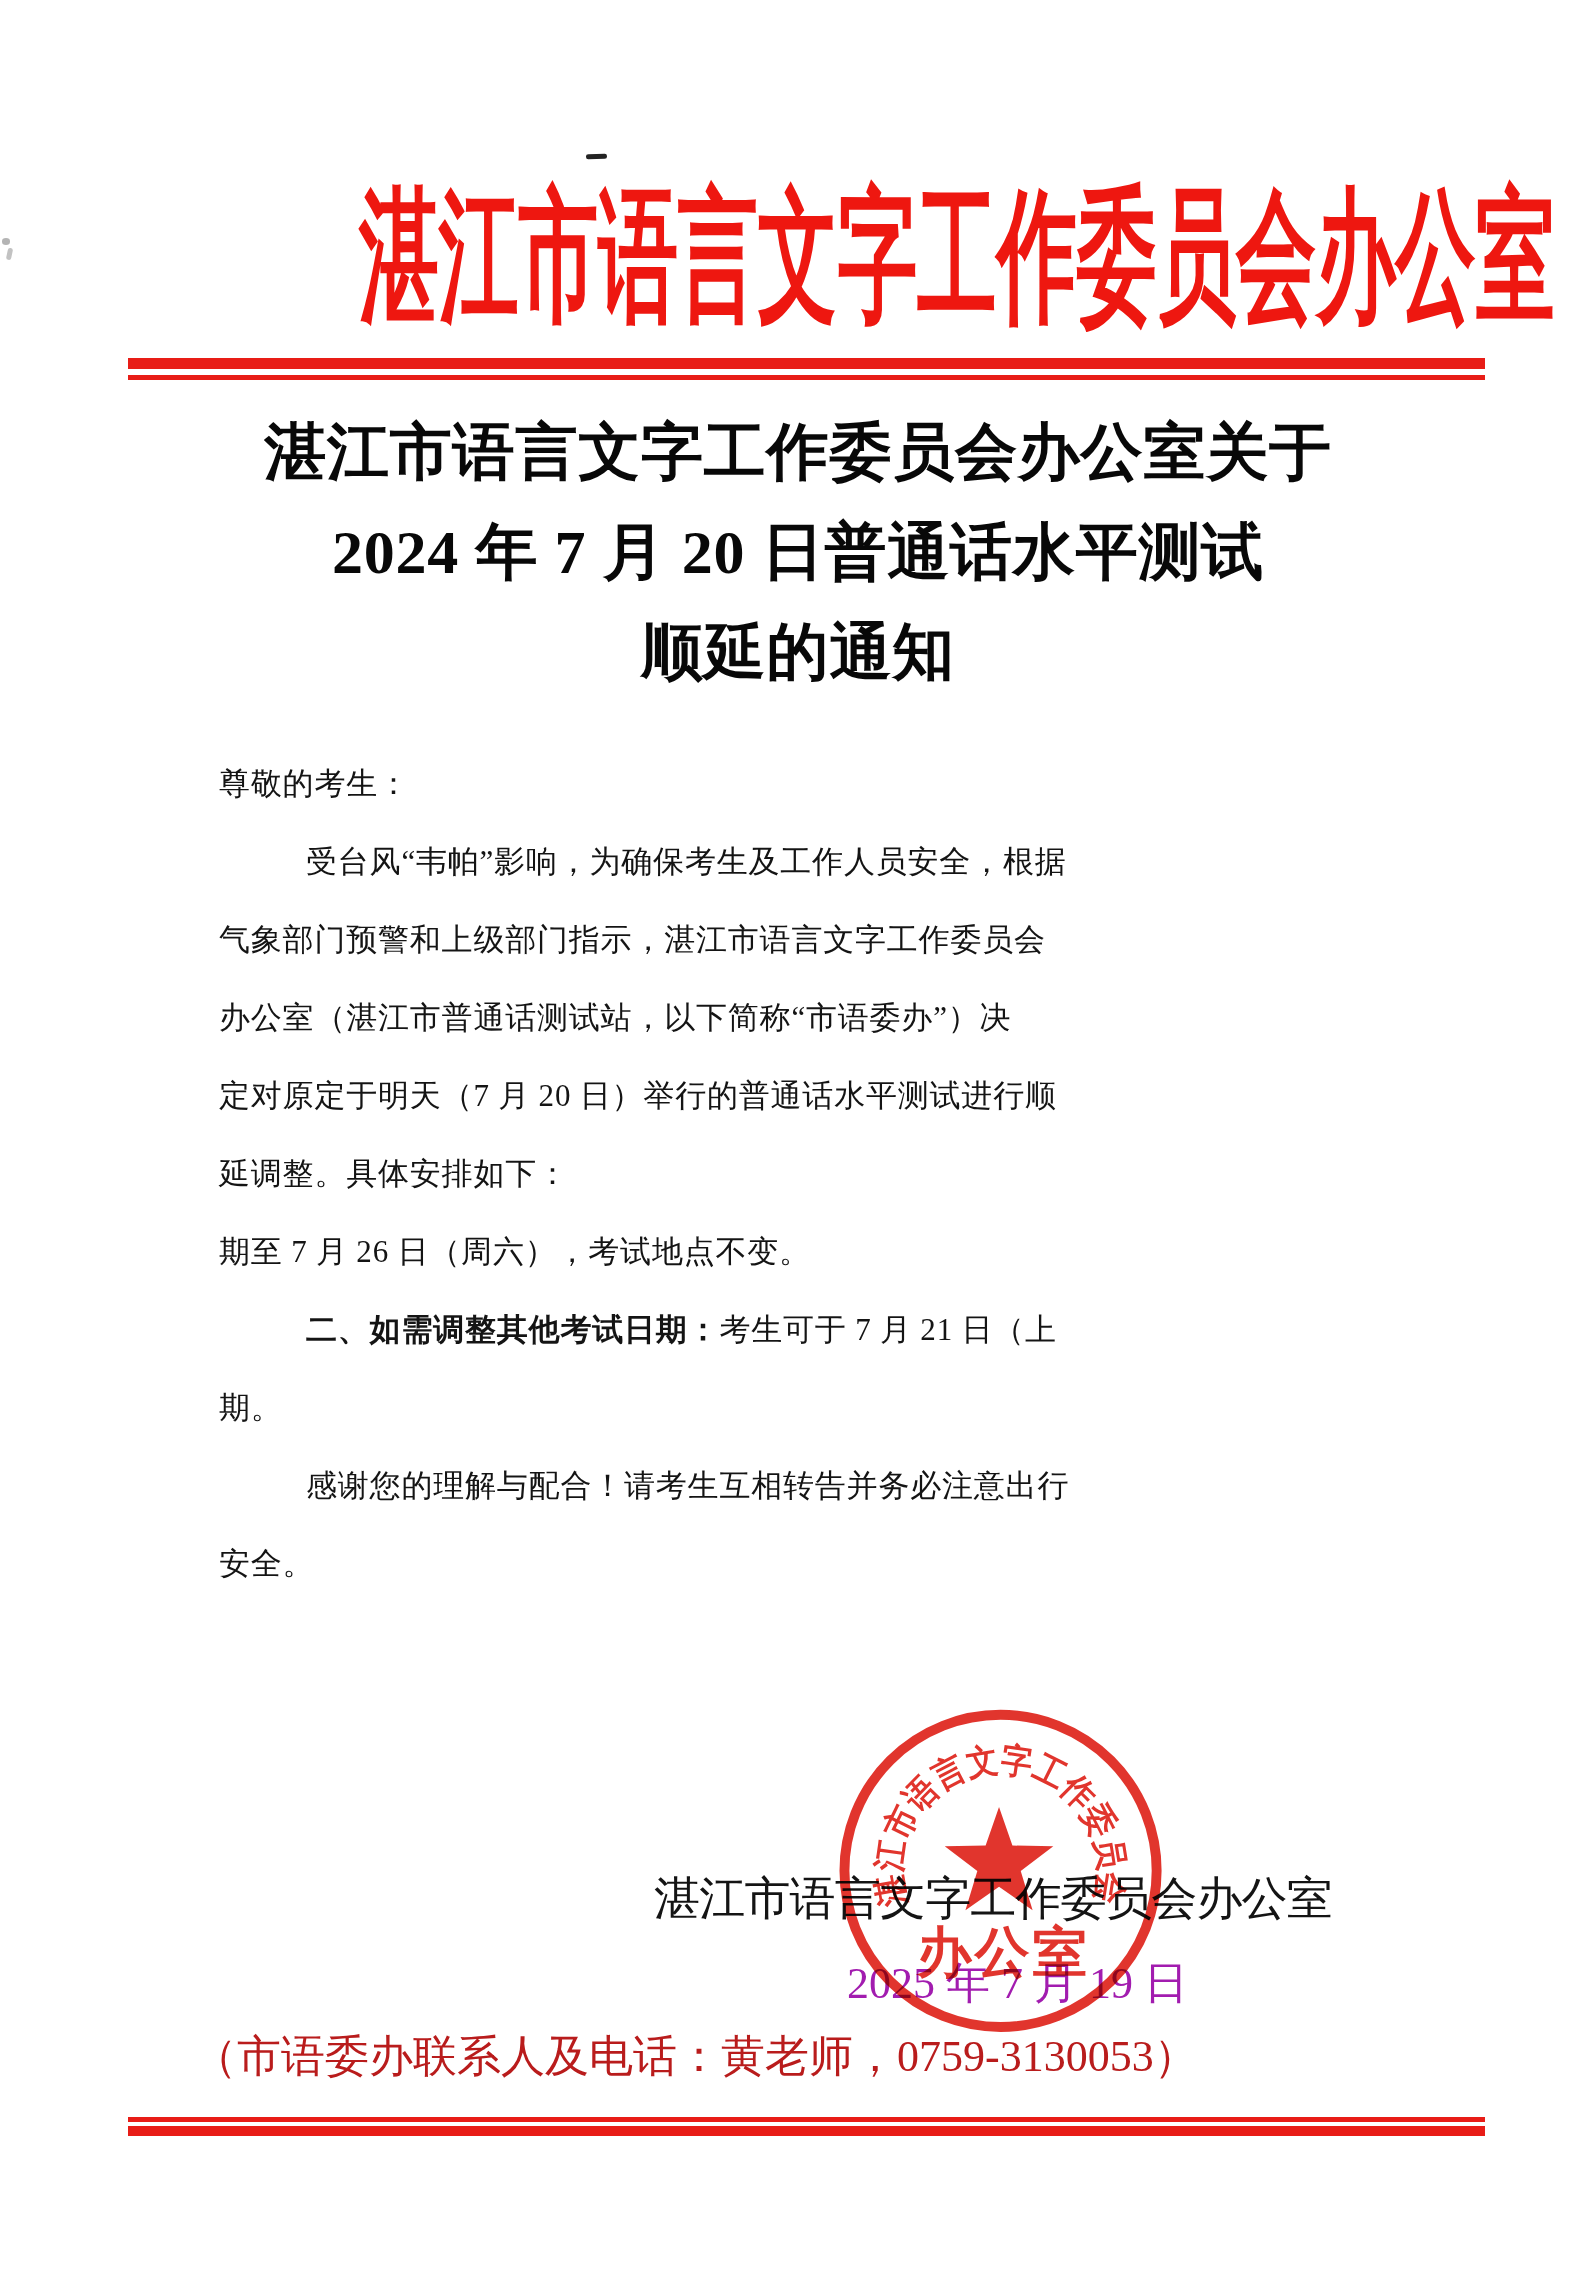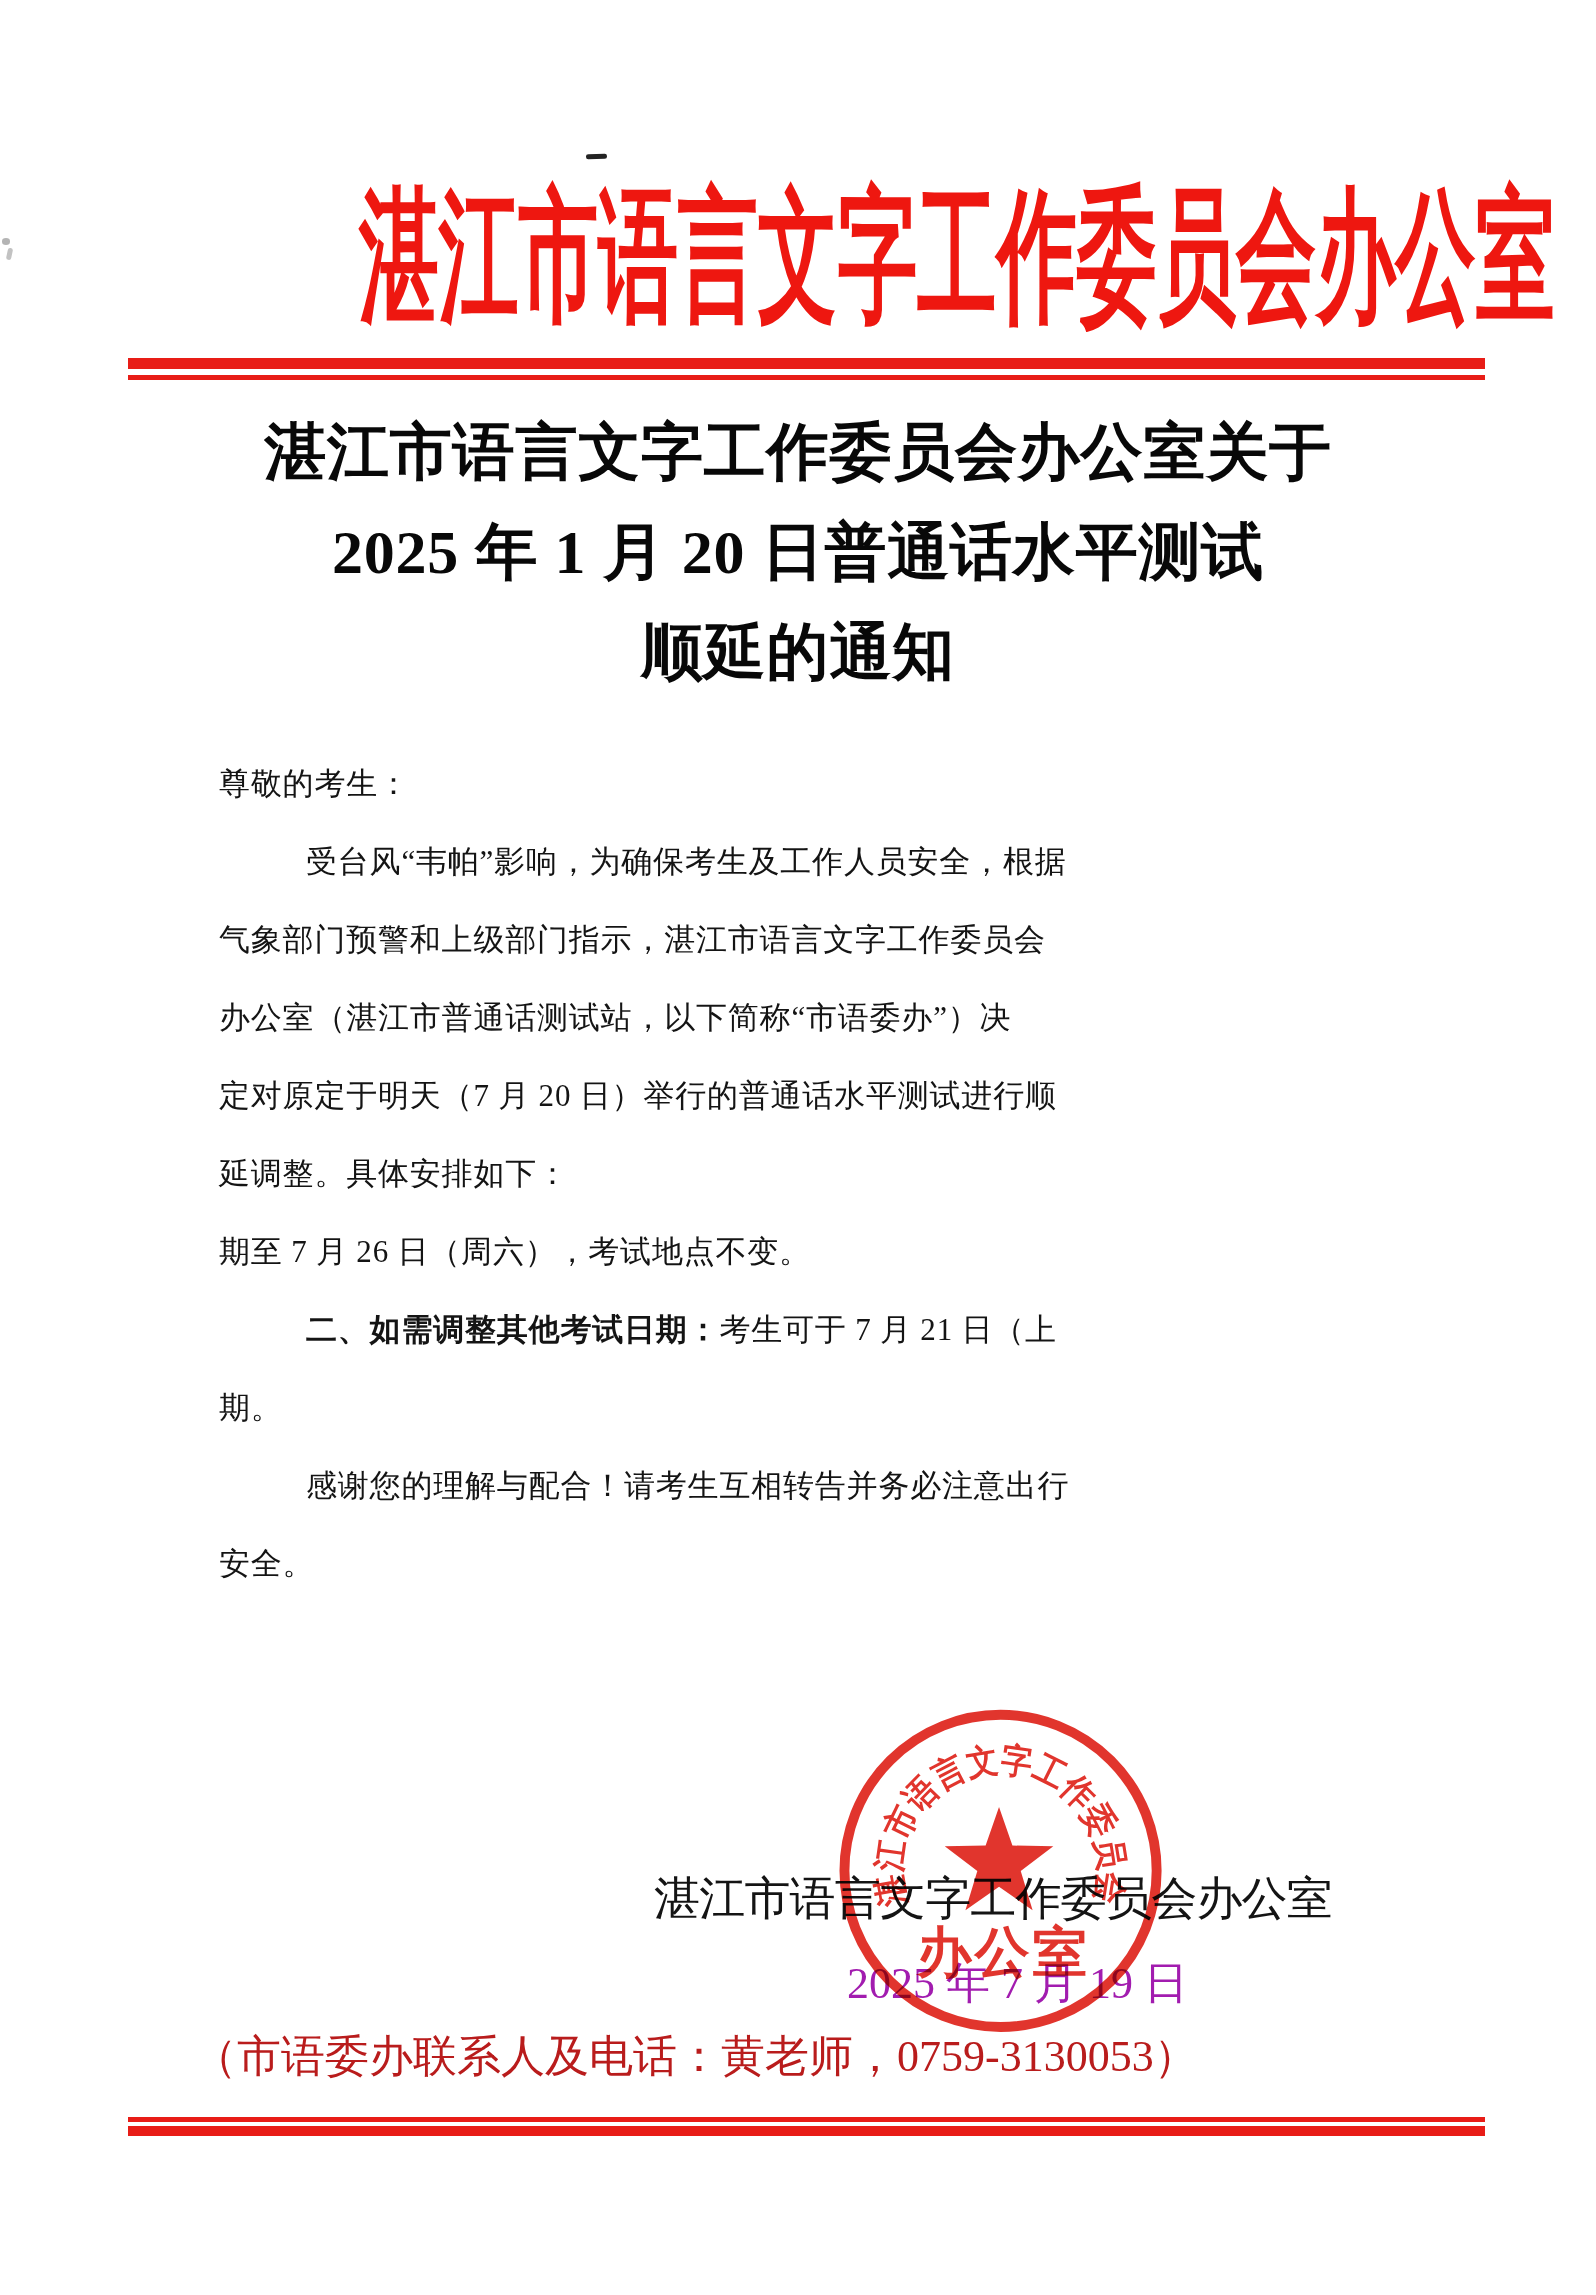--- a/index.html
+++ b/index.html
@@ -82,21 +82,21 @@
   <div class="artifact-edge-a"></div>
   <div class="artifact-edge-b"></div>
 
   <div class="letterhead">湛江市语言文字工作委员会办公室</div>
 
   <div class="rule rule-top-thick"></div>
   <div class="rule rule-top-thin"></div>
 
   <div class="doc-title">
     <div>湛江市语言文字工作委员会办公室关于</div>
-    <div>2025 年 1 月 20 日普通话水平测试</div>
+    <div>2024 年 7 月 20 日普通话水平测试</div>
     <div>顺延的通知</div>
   </div>
 
   <div class="body-block" id="body-block">
       <div class="body-line"><span class="seg">尊敬的考生：</span></div>
       <div class="body-line indent"><span class="seg">受台风“韦帕”影响，为确保考生及工作人员安全，根据</span></div>
       <div class="body-line"><span class="seg">气象部门预警和上级部门指示，湛江市语言文字工作委员会</span></div>
       <div class="body-line"><span class="seg">办公室（湛江市普通话测试站，以下简称“市语委办”）决</span></div>
       <div class="body-line"><span class="seg">定对原定于明天（7 月 20 日）举行的普通话水平测试进行顺</span></div>
       <div class="body-line"><span class="seg">延调整。具体安排如下：</span></div>

